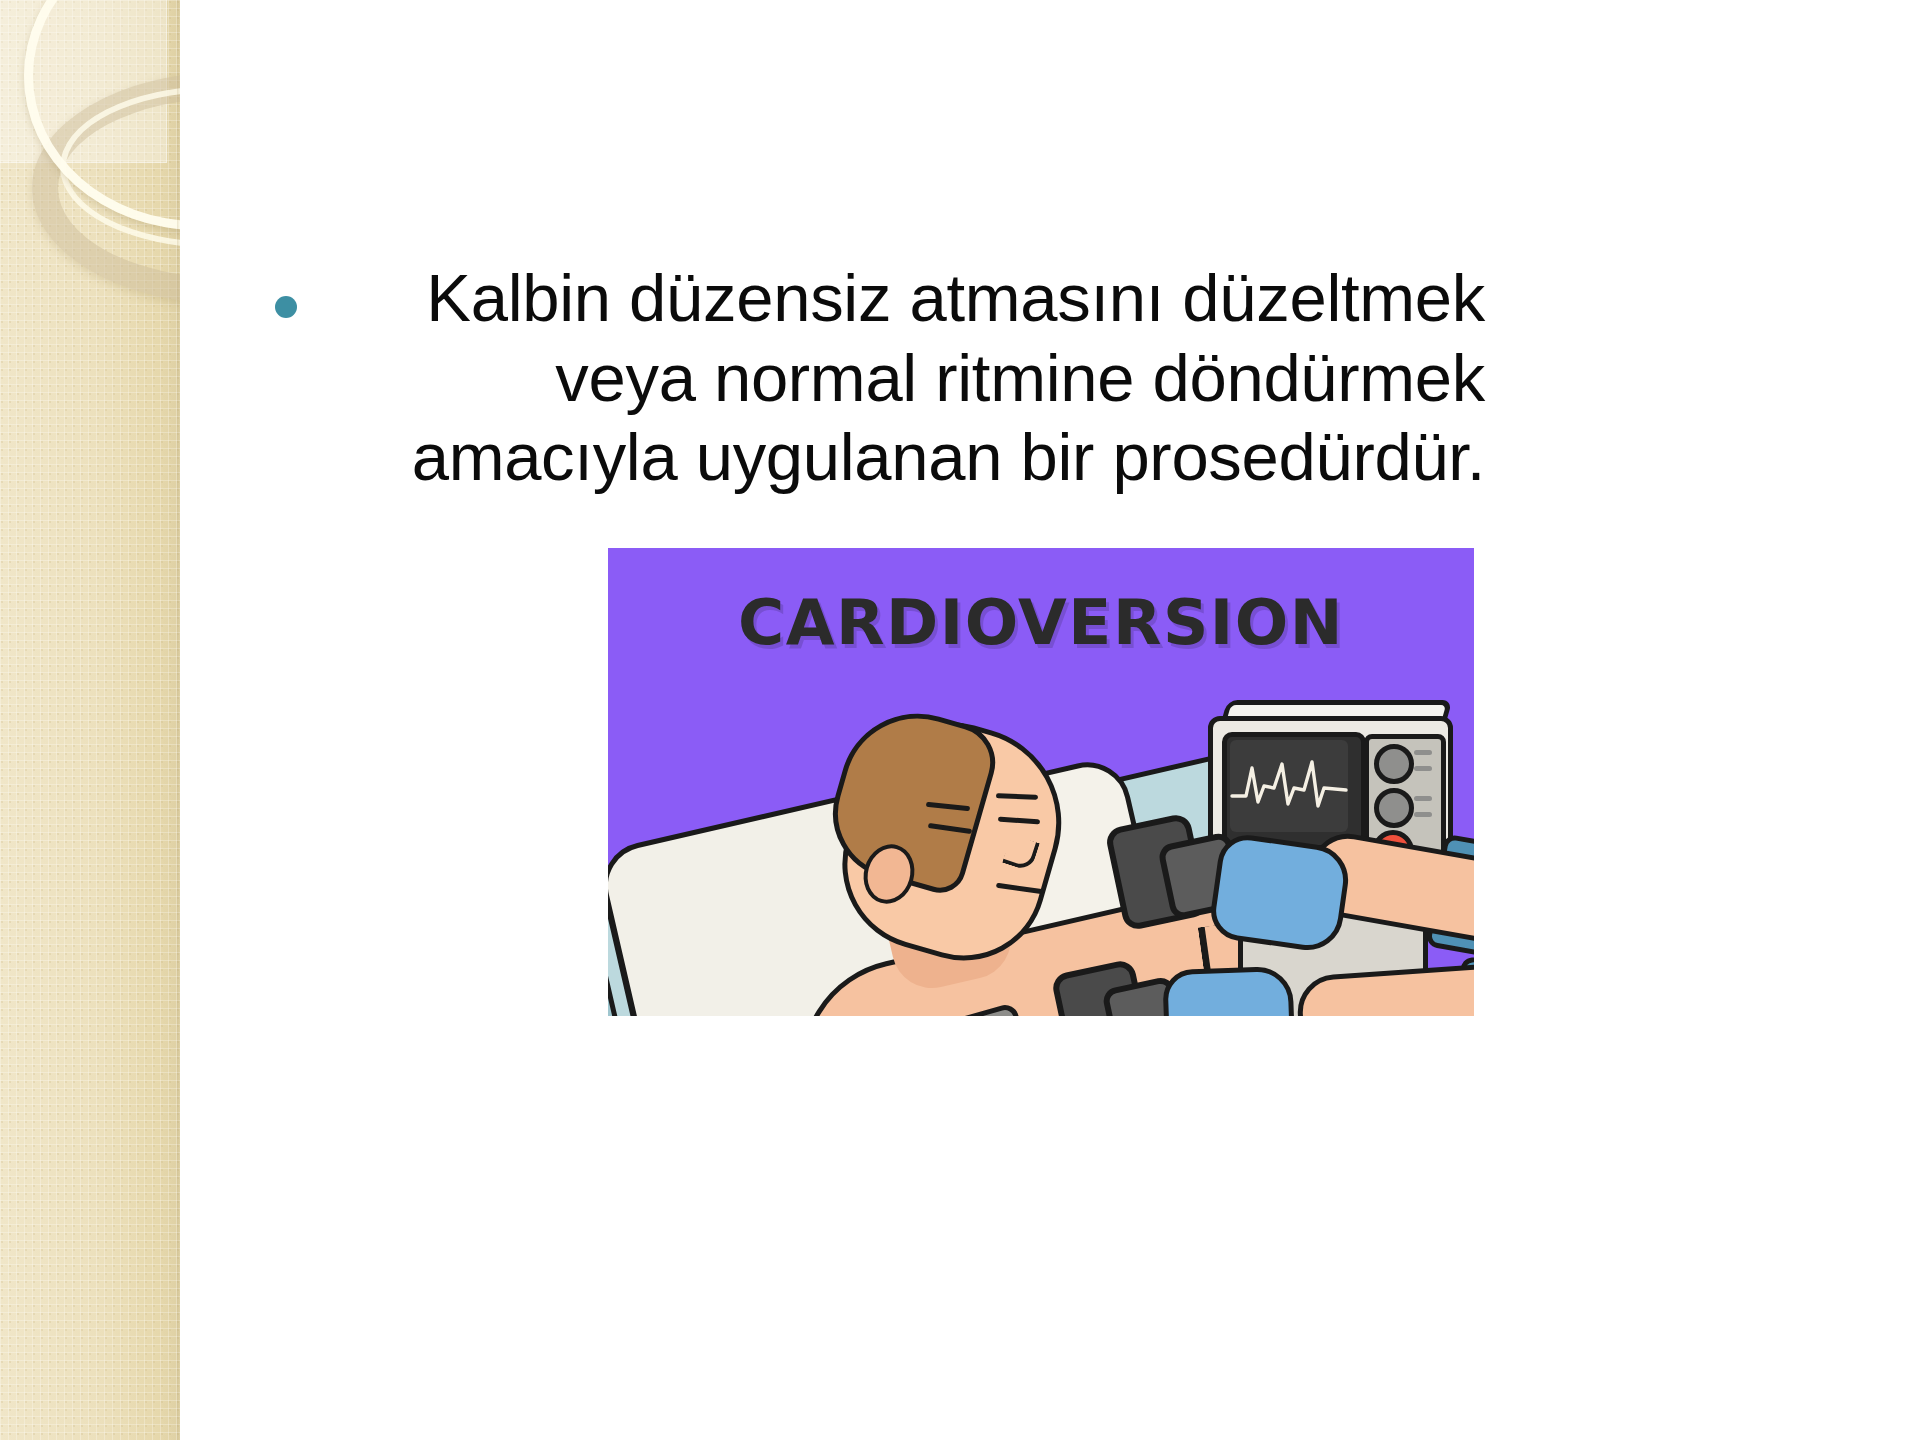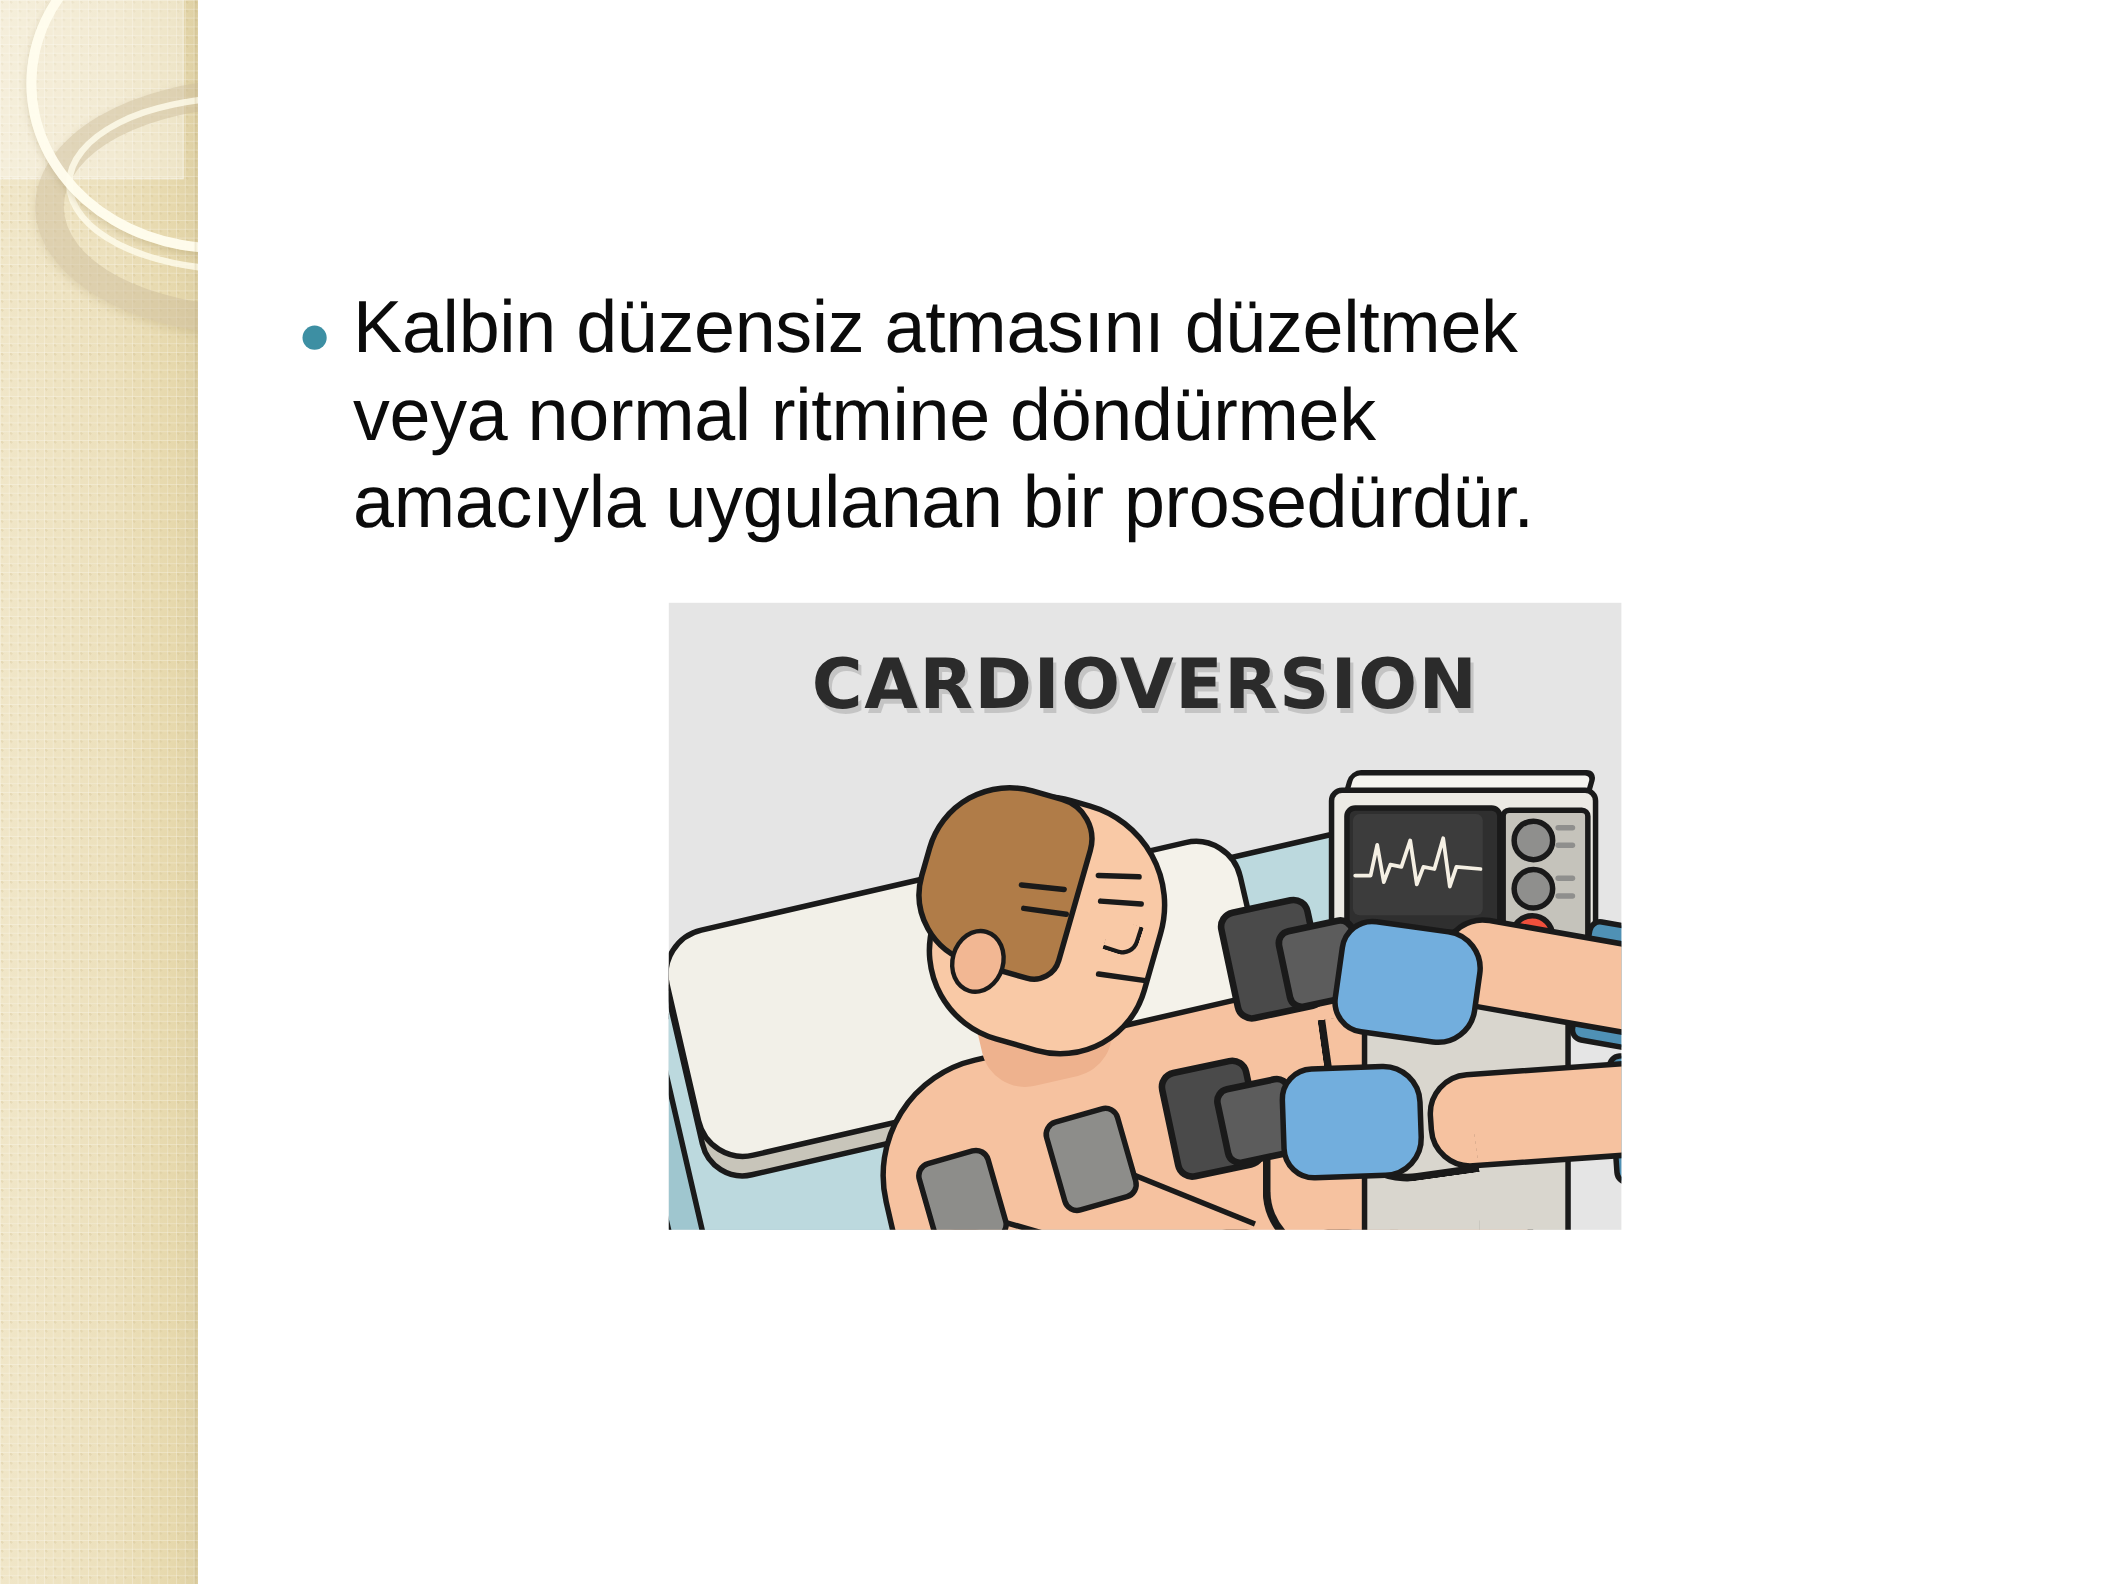--- a/index.html
+++ b/index.html
@@ -85,20 +85,21 @@
   }
   #bullet-block {
     position: absolute;
     left: 95px;
     top: 258px;
     width: 1210px;
   }
   #bullet-row {
     display: flex;
     align-items: flex-start;
+    text-align: right;
   }
   #bullet-dot {
     width: 22px;
     height: 22px;
     border-radius: 50%;
     background: #3d8fa3;
     margin-top: 38px;
     margin-right: 24px;
     flex: 0 0 auto;
   }
@@ -110,22 +111,22 @@
     letter-spacing: -0.3px;
     white-space: pre-wrap;
   }
 
   
   #illustration {
     position: absolute;
     left: 428px;
     top: 548px;
     width: 866px;
-    height: 570px;
-    background: #e5e5e5;
+    height: 468px;
+    background: #8b5cf6;
     overflow: hidden;
   }
   #illo-title {
     position: absolute;
     left: 0; right: 0;
     top: 38px;
     text-align: center;
     font-size: 63px;
     font-weight: 700;
     letter-spacing: 1.5px;

